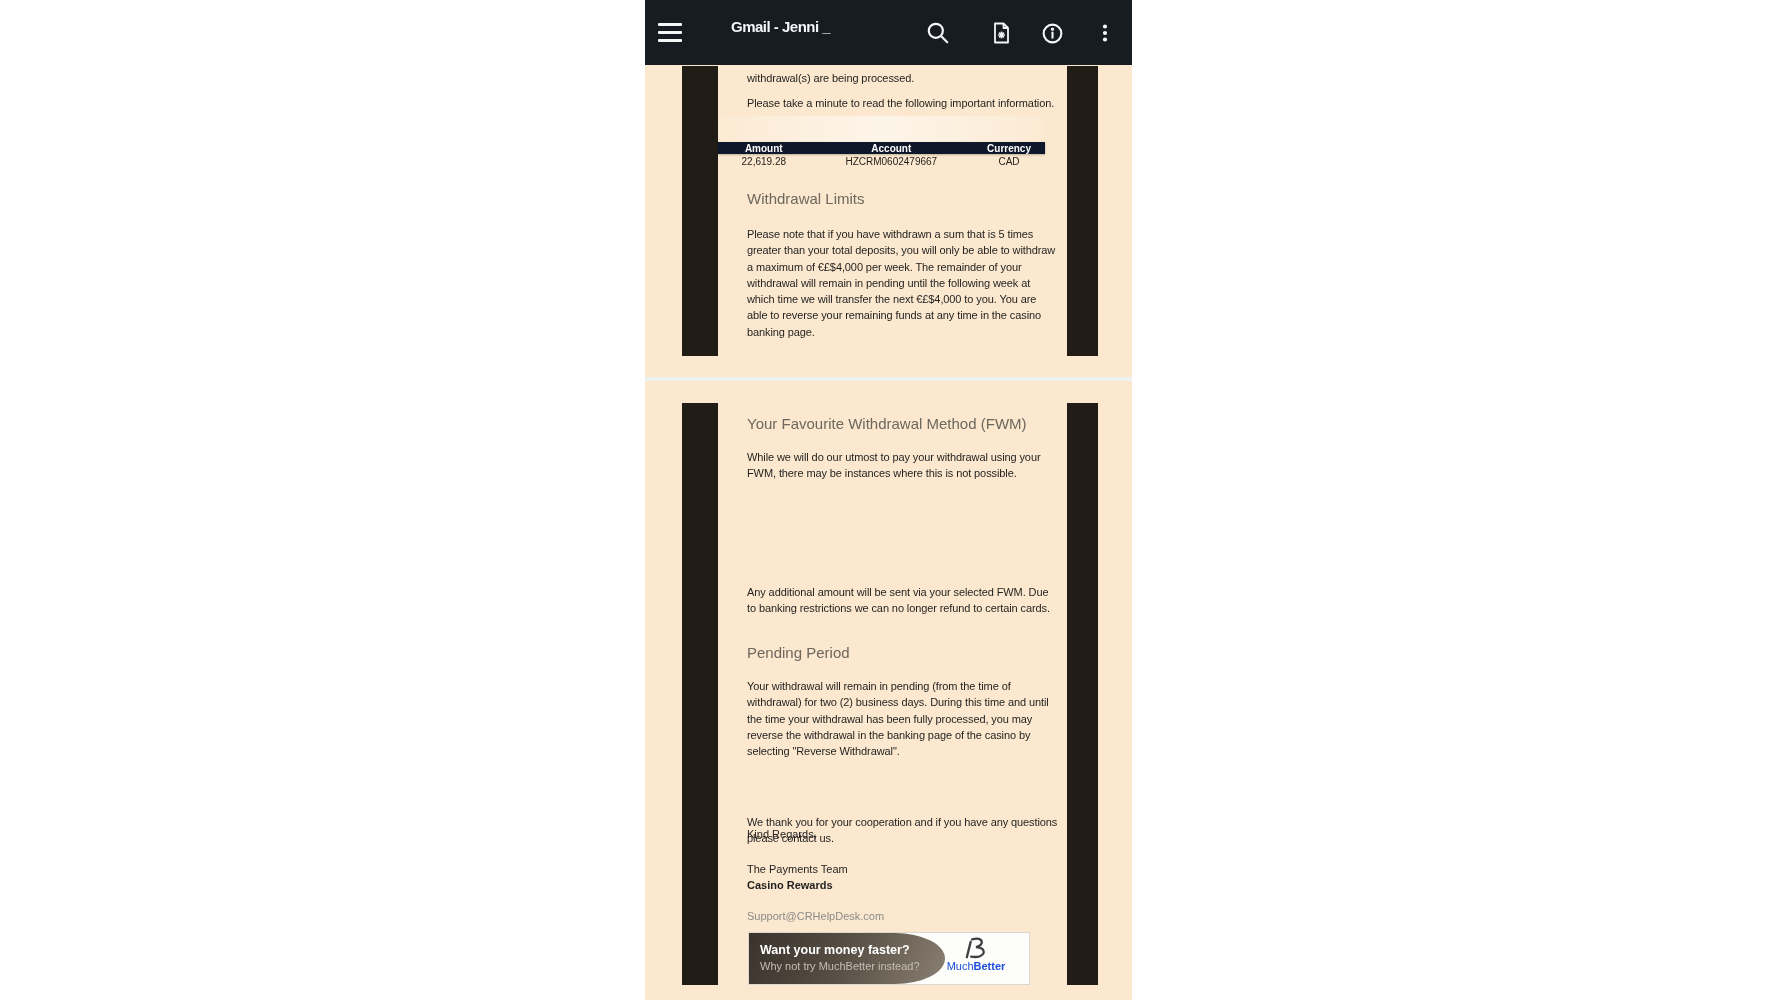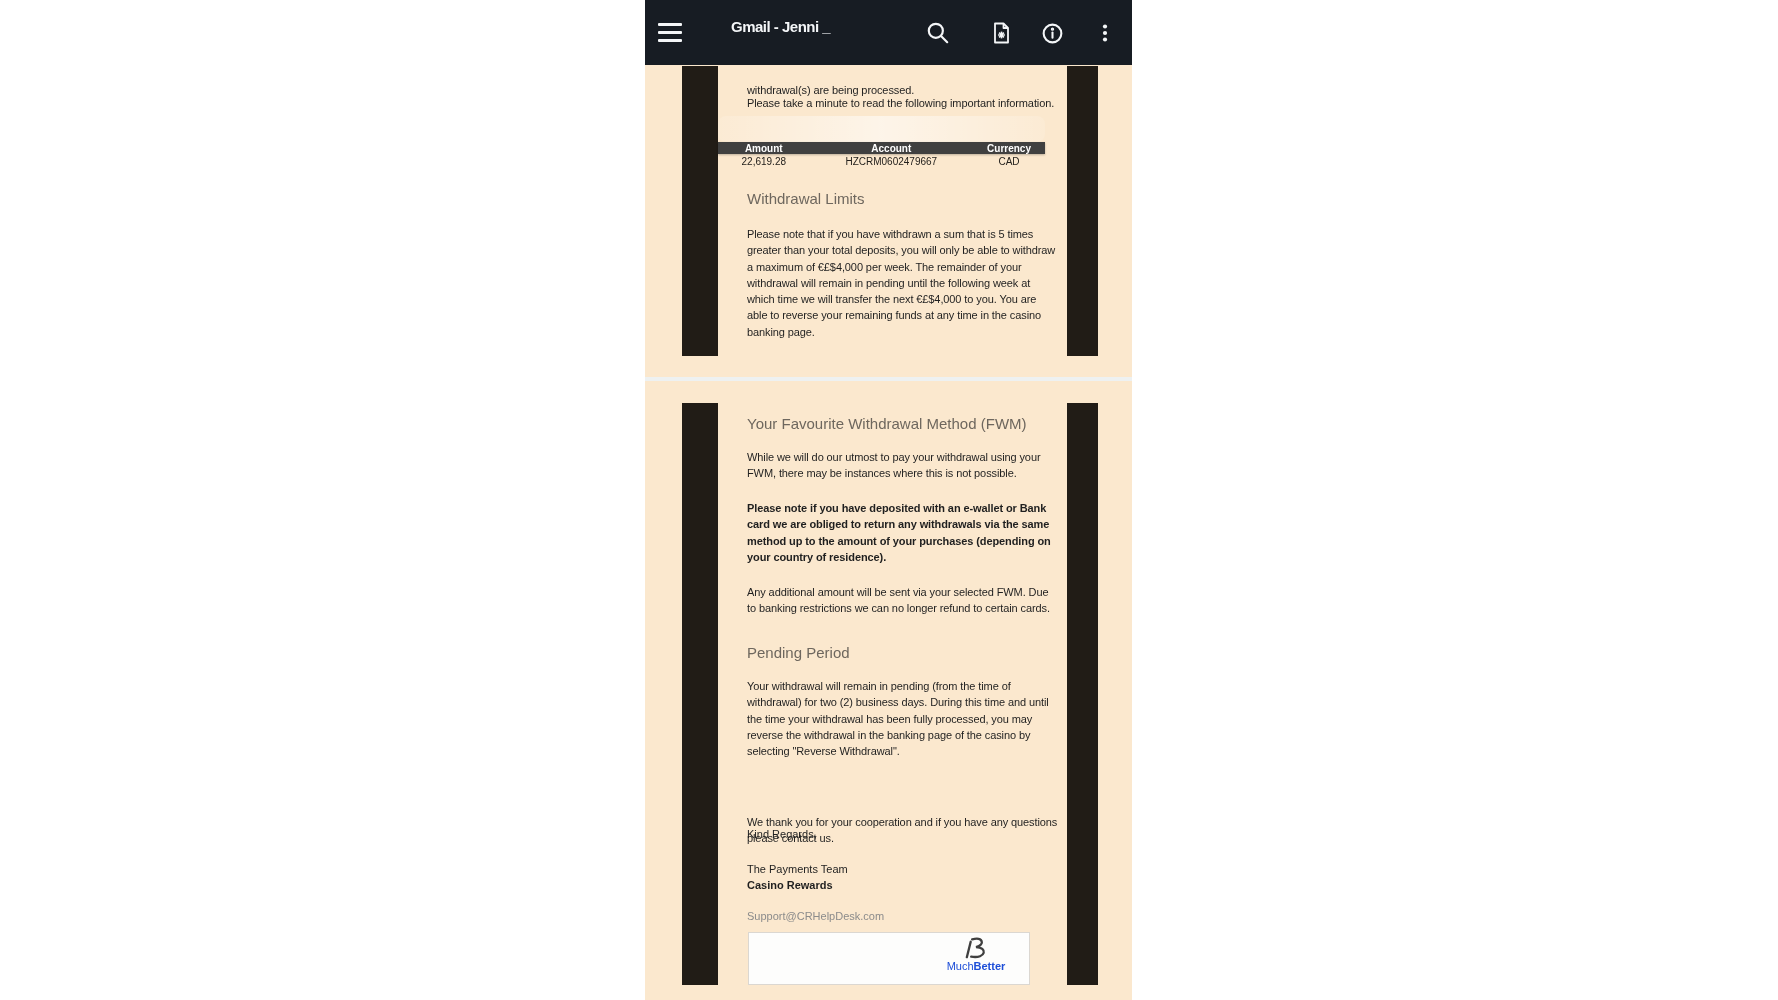--- a/index.html
+++ b/index.html
@@ -28,21 +28,21 @@
 
   .para{position:absolute;left:102px;width:312px;color:#1f1f1f;font-size:11px;line-height:16.3px;
         letter-spacing:-0.1px;}
   .bold{font-weight:bold;}
   .heading{position:absolute;left:102px;color:#6e675e;font-size:15px;line-height:19px;white-space:nowrap;}
 
   
   .sheen{position:absolute;left:73px;top:116px;width:327px;height:26px;border-radius:8px;
          background:linear-gradient(to right, rgba(255,255,255,0.12), rgba(255,255,255,0.55) 50%, rgba(255,255,255,0.12));}
   .wtable{position:absolute;left:73px;top:142px;width:327px;}
-  .wtable .hdr{display:flex;background:#404040;color:#ffffff;font-size:10px;font-weight:bold;
+  .wtable .hdr{display:flex;background:#0f172a;color:#ffffff;font-size:10px;font-weight:bold;
                height:12px;align-items:center;box-shadow:0 1px 2px rgba(0,0,0,0.25);}
   .wtable .row{display:flex;color:#24211d;font-size:10px;height:15px;align-items:center;}
   .wtable .c1{width:28%;text-align:center;}
   .wtable .c2{width:50%;text-align:center;}
   .wtable .c3{width:22%;text-align:center;}
 
   .sig{position:absolute;left:102px;font-size:11px;color:#1f1f1f;white-space:nowrap;text-align:center;}
   .sig.muted{color:#8b8b8b;margin-top:16px;}
 
   
@@ -112,21 +112,21 @@
     </div>
 
     <div class="mailbg"></div>
     <div class="pagegap"></div>
 
     <div class="darkcol col-p1-l"></div>
     <div class="darkcol col-p1-r"></div>
     <div class="darkcol col-p2-l"></div>
     <div class="darkcol col-p2-r"></div>
 
-    <div class="para" style="top:82px;">withdrawal(s) are being processed.</div>
+    <div class="para" style="top:70px;">withdrawal(s) are being processed.</div>
     <div class="para" style="top:95px;">Please take a minute to read the following important information.</div>
 
     <div class="sheen"></div>
     <div class="wtable">
       <div class="hdr">
         <div class="c1">Amount</div>
         <div class="c2">Account</div>
         <div class="c3">Currency</div>
       </div>
       <div class="row">
@@ -134,36 +134,39 @@
         <div class="c2">HZCRM0602479667</div>
         <div class="c3">CAD</div>
       </div>
     </div>
 
     <div class="heading" style="top:189px;">Withdrawal Limits</div>
     <div class="para" style="top:226px;">Please note that if you have withdrawn a sum that is 5 times greater than your total deposits, you will only be able to withdraw a maximum of €£$4,000 per week. The remainder of your withdrawal will remain in pending until the following week at which time we will transfer the next €£$4,000 to you. You are able to reverse your remaining funds at any time in the casino banking page.</div>
 
     <div class="heading" style="top:414px;">Your Favourite Withdrawal Method (FWM)</div>
     <div class="para" style="top:449px;">While we will do our utmost to pay your withdrawal using your FWM, there may be instances where this is not possible.</div>
-    <div class="para bold" style="top:500px;">Please note if you have deposited with an e-wallet or Bank card we are obliged to return any withdrawals via the same method up to the amount of your purchases (depending on your country of residence).</div>
     <div class="para" style="top:584px;">Any additional amount will be sent via your selected FWM. Due to banking restrictions we can no longer refund to certain cards.</div>
 
     <div class="heading" style="top:643px;">Pending Period</div>
     <div class="para" style="top:678px;">Your withdrawal will remain in pending (from the time of withdrawal) for two (2) business days. During this time and until the time your withdrawal has been fully processed, you may reverse the withdrawal in the banking page of the casino by selecting "Reverse Withdrawal".</div>
     <div class="para" style="top:814px;">We thank you for your cooperation and if you have any questions please contact us.</div>
 
     <div class="sig" style="top:828px;">Kind Regards,</div>
     <div class="sig" style="top:863px;">The Payments Team</div>
     <div class="sig bold" style="top:879px;">Casino Rewards</div>
     <div class="sig muted" style="top:894px;">Support@CRHelpDesk.com</div>
 
     <div class="banner">
       <div class="mblogo">
         <svg width="26" height="27" viewBox="0 0 26 28" fill="none" stroke="#3f3f3f" stroke-width="2.4" stroke-linecap="round">
           <line x1="7.5" y1="7" x2="3.5" y2="23"></line>
           <path d="M9 4.5 C20 1.5 23 10 13 12.5 C25 12.5 24 25 8 22.5"></path>
         </svg>
         <div class="mbword"><span>Much</span><span class="b2">Better</span></div>
       </div>
+      <div class="dark">
+        <div class="head">Want your money faster?</div>
+        <div class="sub">Why not try MuchBetter instead?</div>
+      </div>
     </div>
 
   </div>
 </div>
 
 </body></html>

